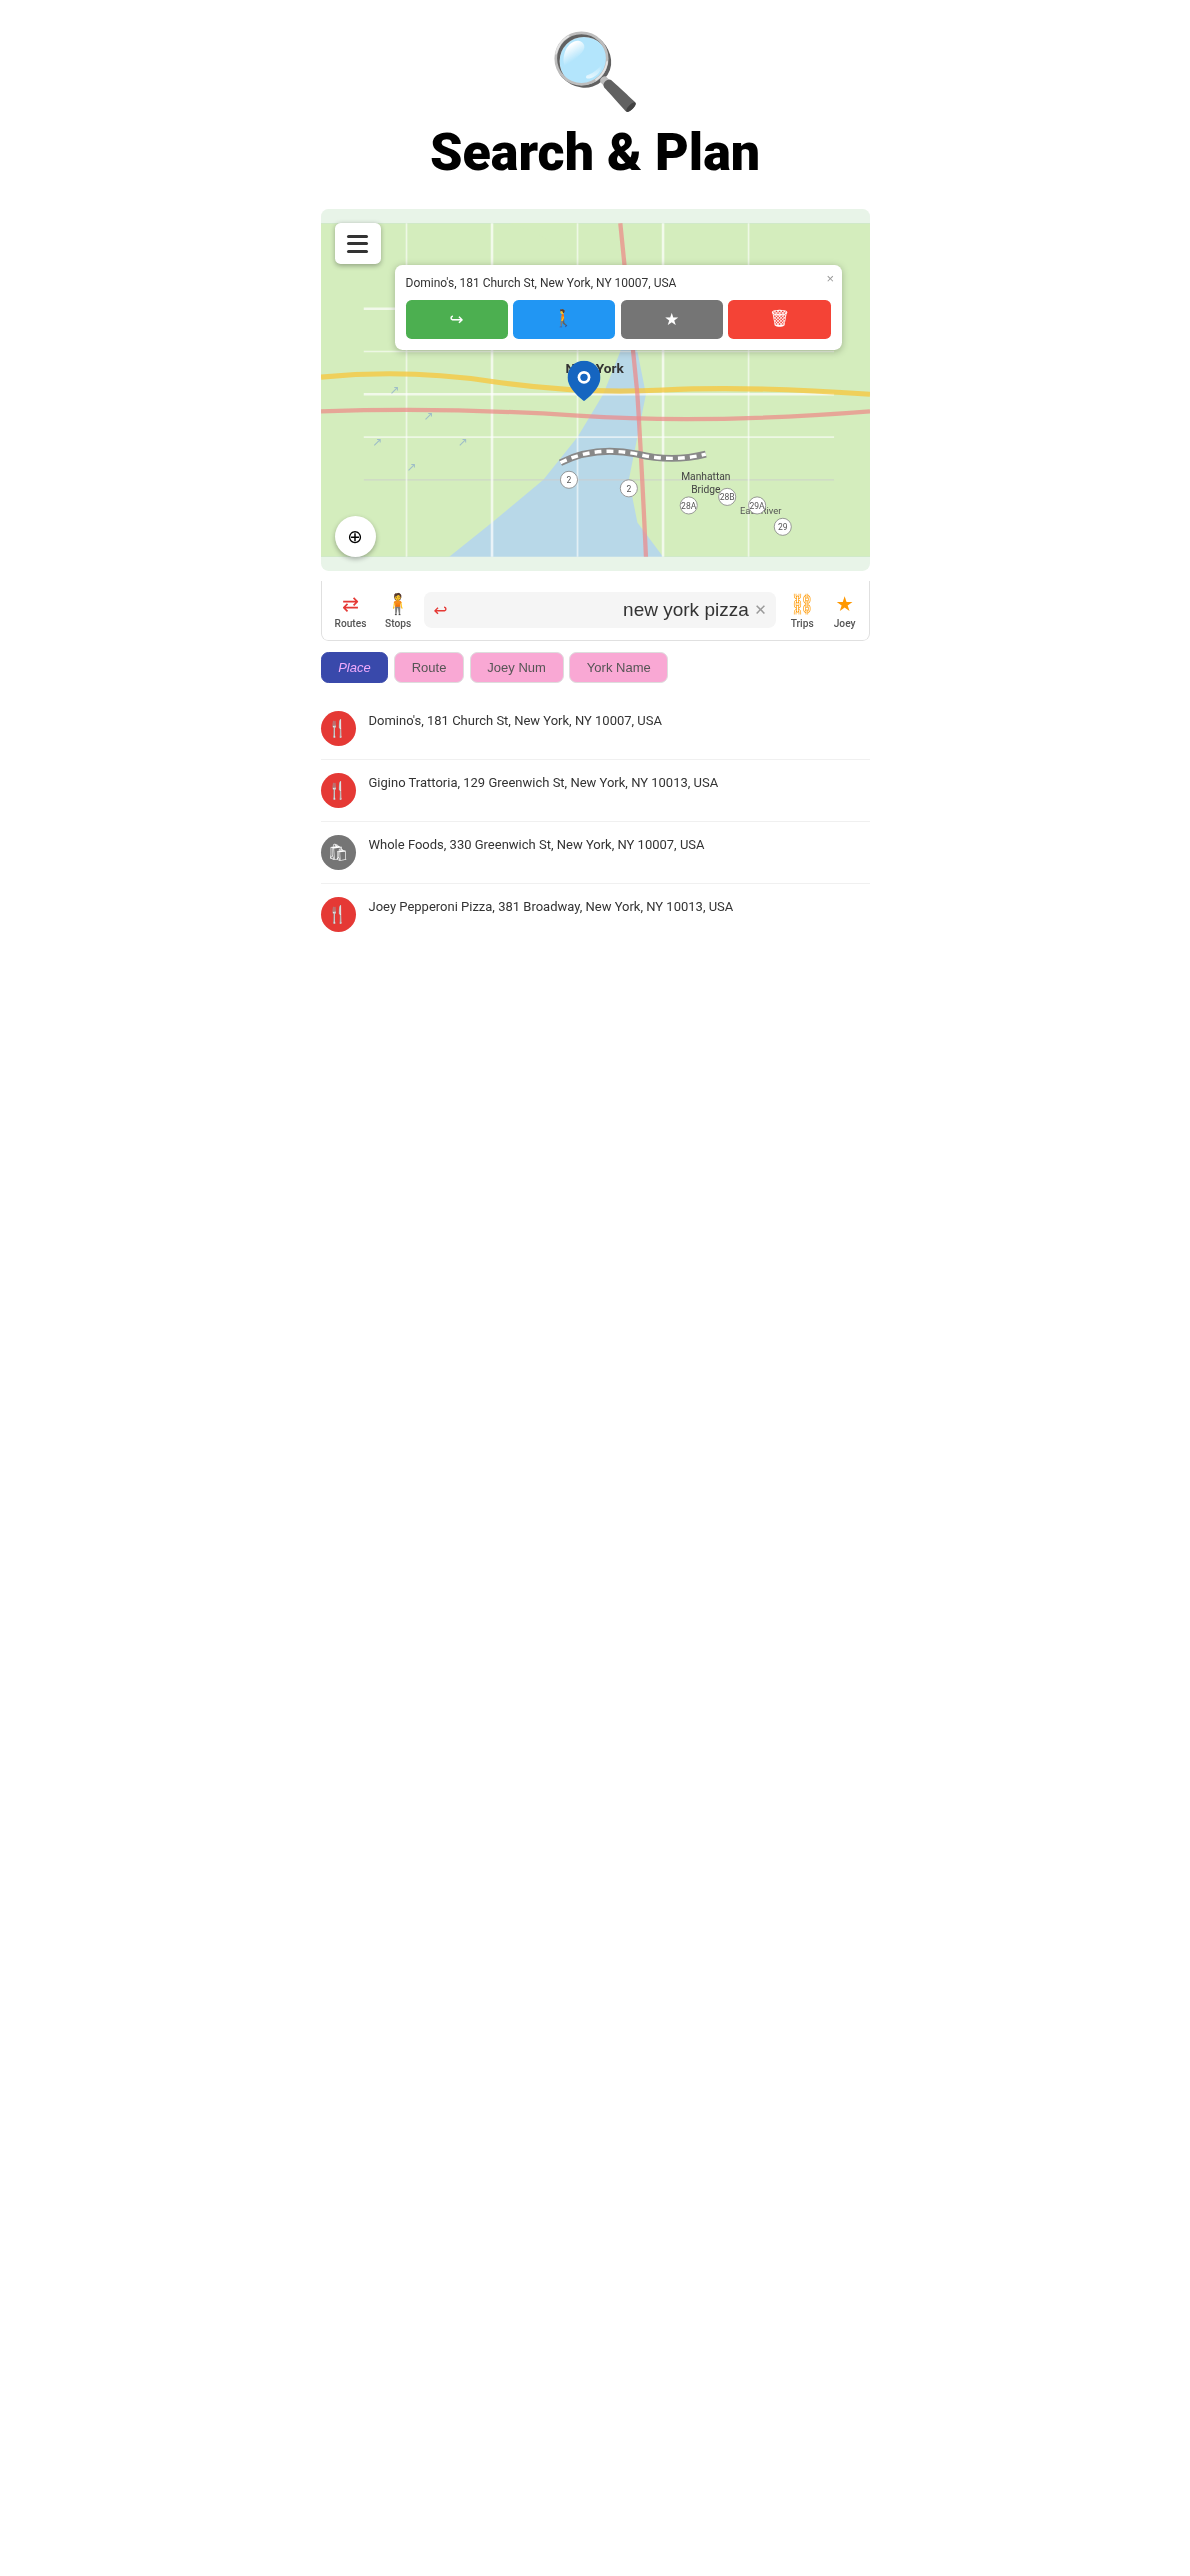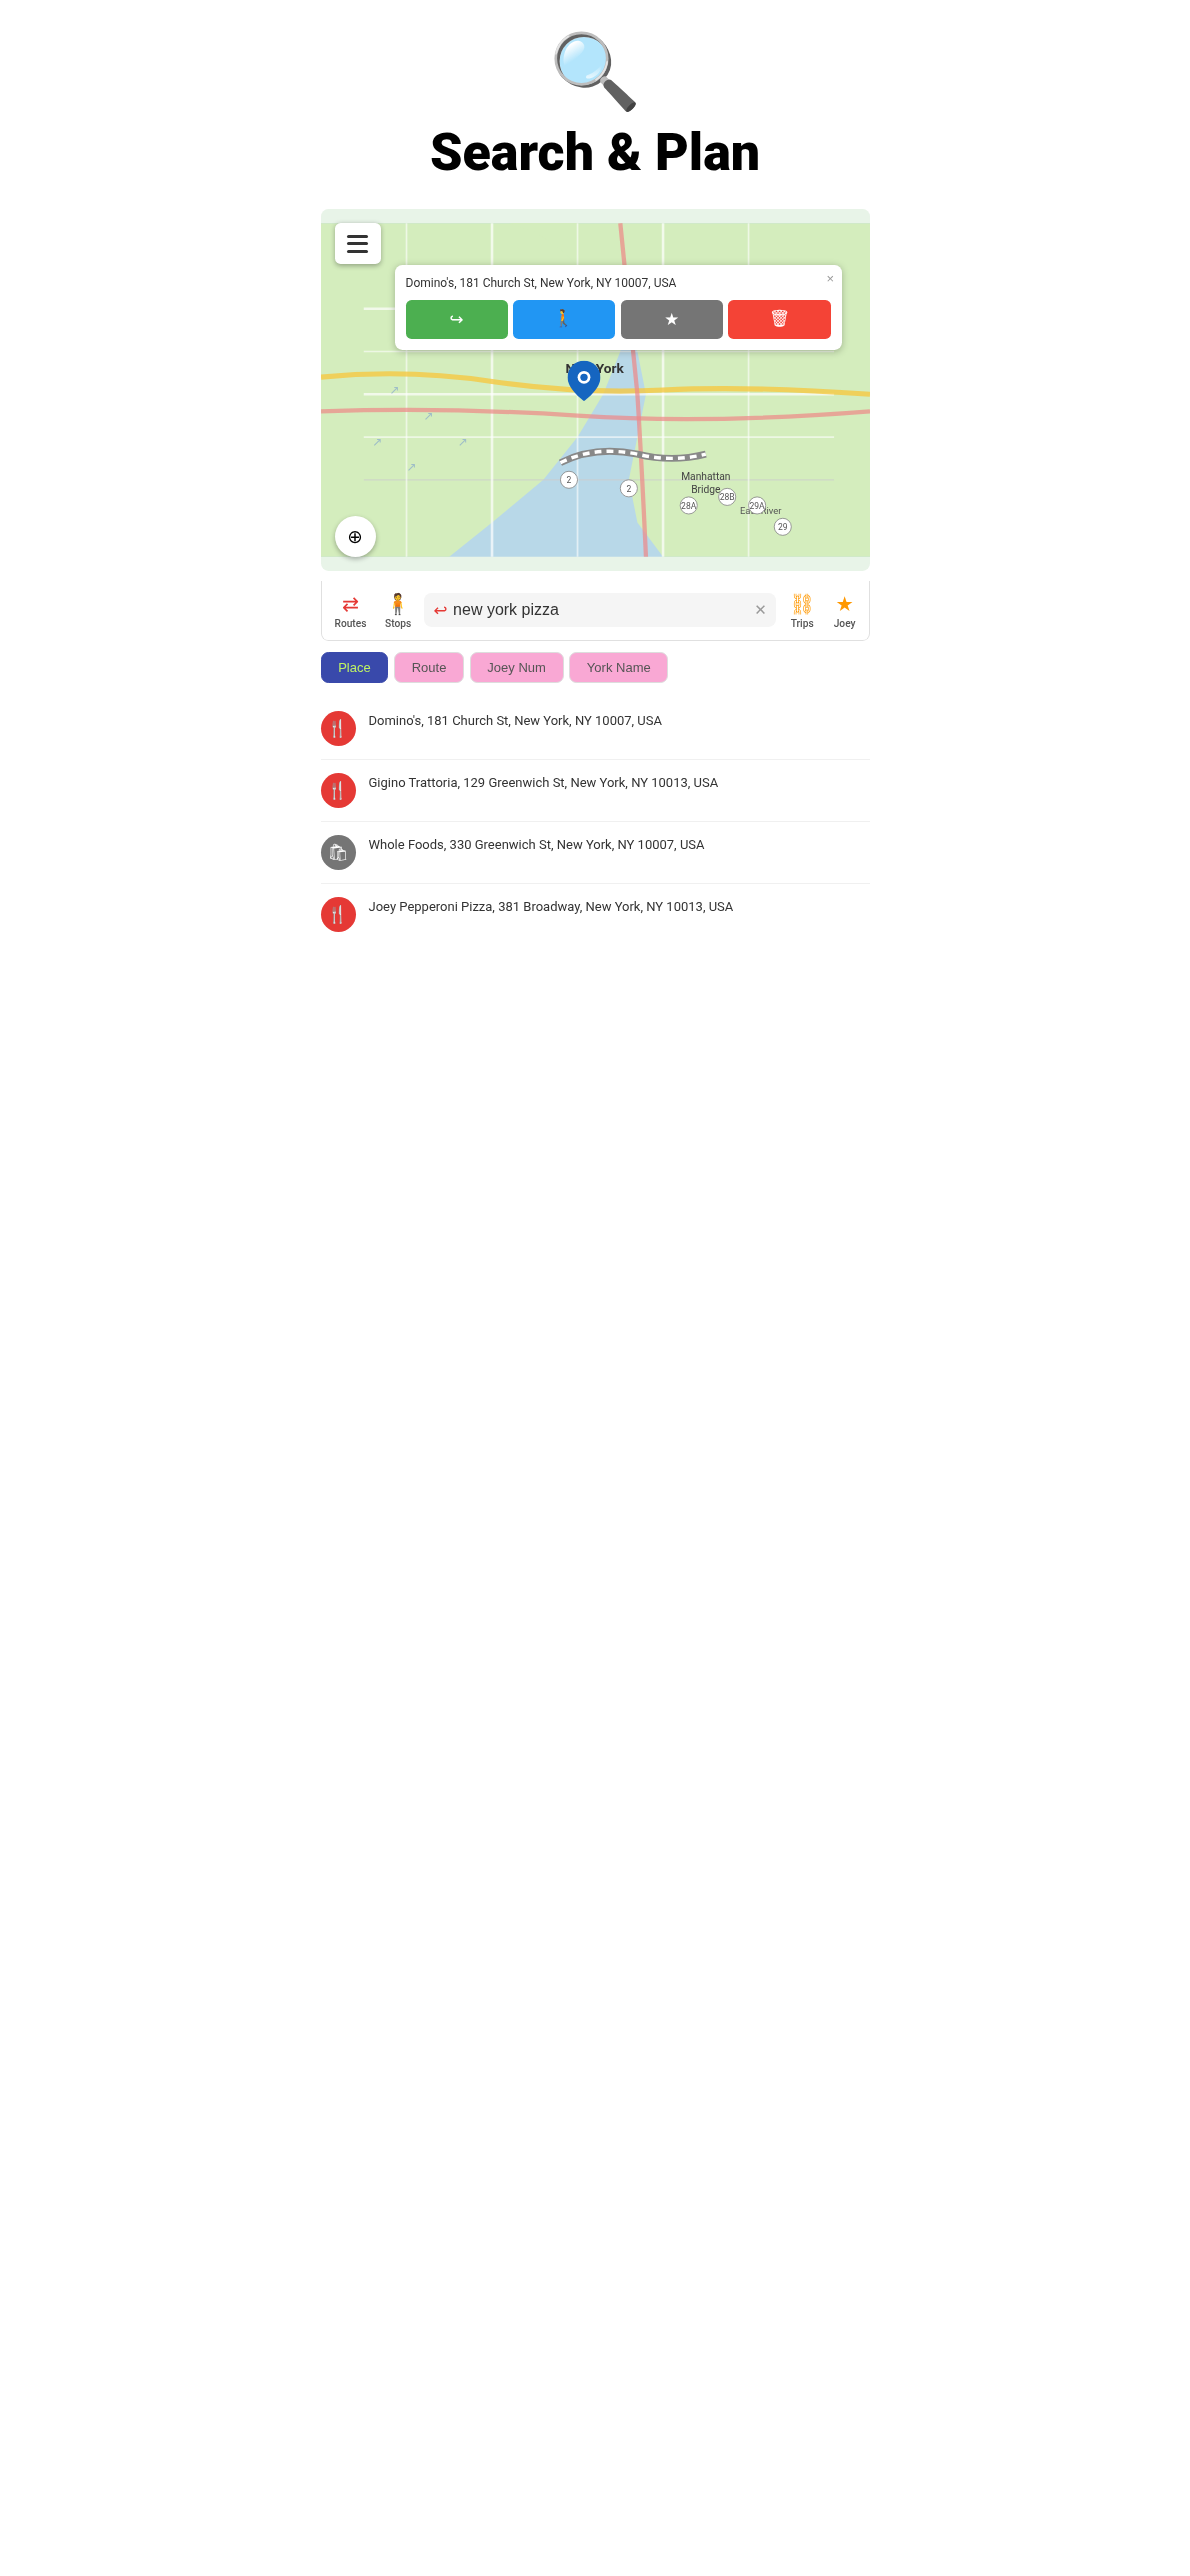--- a/index.html
+++ b/index.html
@@ -208,23 +208,24 @@
     .search-back-icon {
       font-size: 16.7px;
       color: #e53935;
       cursor: pointer;
     }
 
     .search-input {
       flex: 1;
       border: none;
       background: transparent;
-      font-size: 16px;
+      font-size: 19px;
       color: #333;
       outline: none;
+      text-align: right;
     }
 
     .search-clear-btn {
       background: none;
       border: none;
       font-size: 15px;
       color: #999;
       cursor: pointer;
     }
 
@@ -244,22 +245,23 @@
       border: 0.9px solid #ddd;
       background: #f9a8d4;
       font-size: 13px;
       font-weight: 500;
       cursor: pointer;
       color: #555;
     }
 
     .tab-btn.active {
       background: #3949ab;
-      color: #bef264;
+      color: #f0abfc;
       border-color: #3949ab;
+      font-style: italic;
     }
 
     
     .results-list {
       padding: 7.4px 23px;
     }
 
     .result-item {
       display: flex;
       align-items: flex-start;

